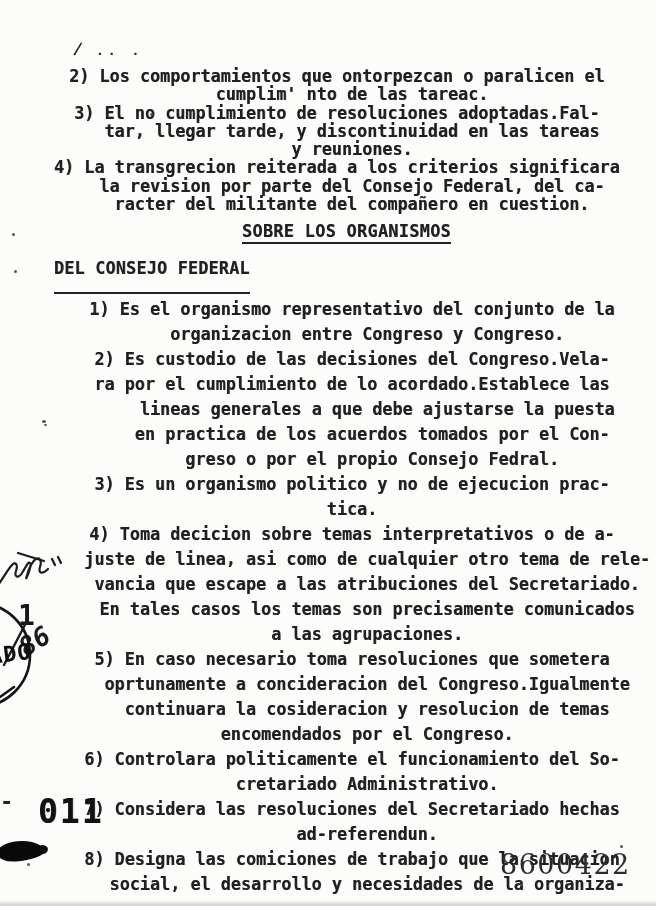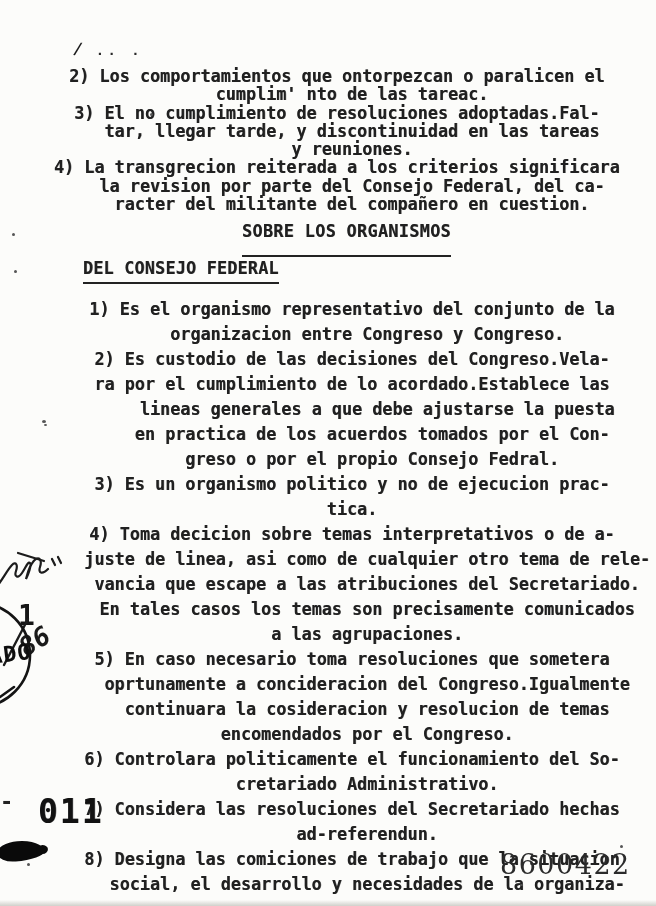--- a/index.html
+++ b/index.html
@@ -11,25 +11,25 @@
   .typed{
     position:absolute;white-space:pre;font-weight:700;
     font-size:16.8px;color:#202020;
     text-shadow:0.4px 0.3px 0.6px rgba(25,25,25,0.55);
     text-align:center;
   }
   .intro-block{left:54px;top:67px;line-height:18.3px;}
   .body-block{left:54px;top:297px;line-height:25px;}
   .heading{
     left:242px;top:221px;letter-spacing:0.35px;
-    border-bottom:2px solid #222;padding-bottom:14px;
+    border-bottom:2px solid #222;padding-bottom:1px;
   }
   .subheading{
     left:54px;top:258px;letter-spacing:0.2px;
-    border-bottom:2px solid #222;padding-bottom:4px;margin-left:29px;
+    border-bottom:2px solid #222;padding-bottom:14px;
   }
   .pen-slash{position:absolute;left:73px;top:39px;font-size:16px;font-weight:700;color:#1a1a1a;transform:rotate(6deg);}
   .pen-dots{position:absolute;left:96px;top:46px;font-size:13px;font-weight:700;color:#2a2a2a;letter-spacing:4px;}
   .margin-svg{position:absolute;left:-2px;top:535px;}
   .stamp-011{
     position:absolute;left:38px;top:792px;
     font-size:33px;font-weight:700;letter-spacing:2px;color:#121212;
     text-shadow:0.5px 0.4px 0.6px rgba(10,10,10,0.5);
   }
   .margin-dash{position:absolute;left:0px;top:789px;font-size:22px;font-weight:700;color:#222;}

